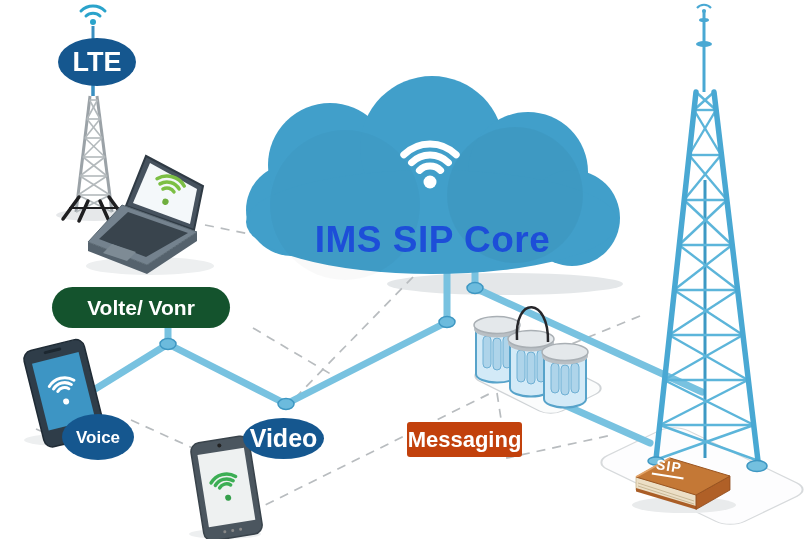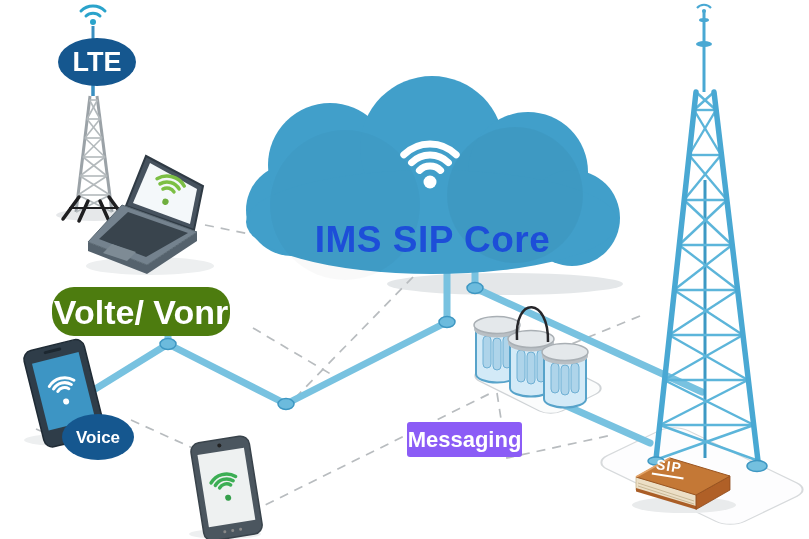--- a/index.html
+++ b/index.html
@@ -6,25 +6,25 @@
   #stage{position:relative;width:809px;height:539px;background:#ffffff;overflow:hidden;
          font-family:"Liberation Sans",sans-serif;}
   #art{position:absolute;left:0;top:0;z-index:1;}
   .lbl{position:absolute;z-index:3;display:flex;align-items:center;justify-content:center;
        color:#ffffff;font-weight:bold;background:#15578f;text-align:center;line-height:1;}
   .ellipse{border-radius:50%;}
   .pill{border-radius:22px;}
   .rect{border-radius:3px;}
   #lbl-lte{left:58px;top:38px;width:78px;height:48px;font-size:27px;}
   #lbl-5g{left:659px;top:38px;width:87px;height:52px;font-size:30px;}
-  #lbl-volte{left:52px;top:287px;width:178px;height:49px;font-size:34px;background:#4d7c0f;}
+  #lbl-volte{left:52px;top:287px;width:178px;height:41px;font-size:21px;background:#14532d;}
   #lbl-wifi{left:645px;top:290px;width:95px;height:37px;font-size:23px;}
   #lbl-voice{left:62px;top:414px;width:72px;height:46px;font-size:17px;}
   #lbl-video{left:243px;top:418px;width:81px;height:41px;font-size:25px;}
-  #lbl-messaging{left:407px;top:422px;width:115px;height:35px;font-size:22px;background:#8b5cf6;}
+  #lbl-messaging{left:407px;top:422px;width:115px;height:35px;font-size:22px;background:#c2410c;}
   #lbl-djislink{left:611px;top:422px;width:127px;height:41px;font-size:25px;border-radius:21px;}
   #title{position:absolute;z-index:2;left:300px;top:191px;width:265px;height:40px;
          display:flex;align-items:center;justify-content:center;color:#1d4ed8;
          font-size:37px;font-weight:bold;letter-spacing:0.5px;margin-top:29px;}
   #sip{position:absolute;z-index:3;left:653px;top:458px;color:#ffffff;font-size:14px;
        font-weight:bold;letter-spacing:1px;border-bottom:2px solid #ffffff;
        padding:0 3px 1px;transform:rotate(9deg);}
 </style>
 </head>
 <body>
@@ -268,15 +268,16 @@
     <polygon points="696,495 730,476 730,490 696,509.5" fill="#b06027" stroke="#8d4a1d" stroke-width="0.8"></polygon>
     <polygon points="636,477 670,458 730,476 696,495" fill="#c47836" stroke="#9a5420" stroke-width="1"></polygon>
     <path d="M 636,477 L 670,458" stroke="#e2a368" stroke-width="2"></path>
   </g>
 </svg>
 
   <div id="title">IMS SIP Core</div>
   <div id="lbl-lte" class="lbl ellipse">LTE</div>
   <div id="lbl-volte" class="lbl pill">Volte/ Vonr</div>
   <div id="lbl-voice" class="lbl ellipse">Voice</div>
+  <div id="lbl-video" class="lbl ellipse">Video</div>
   <div id="lbl-messaging" class="lbl rect">Messaging</div>
   <div id="sip">SIP</div>
 </div>
 
 </body></html>

